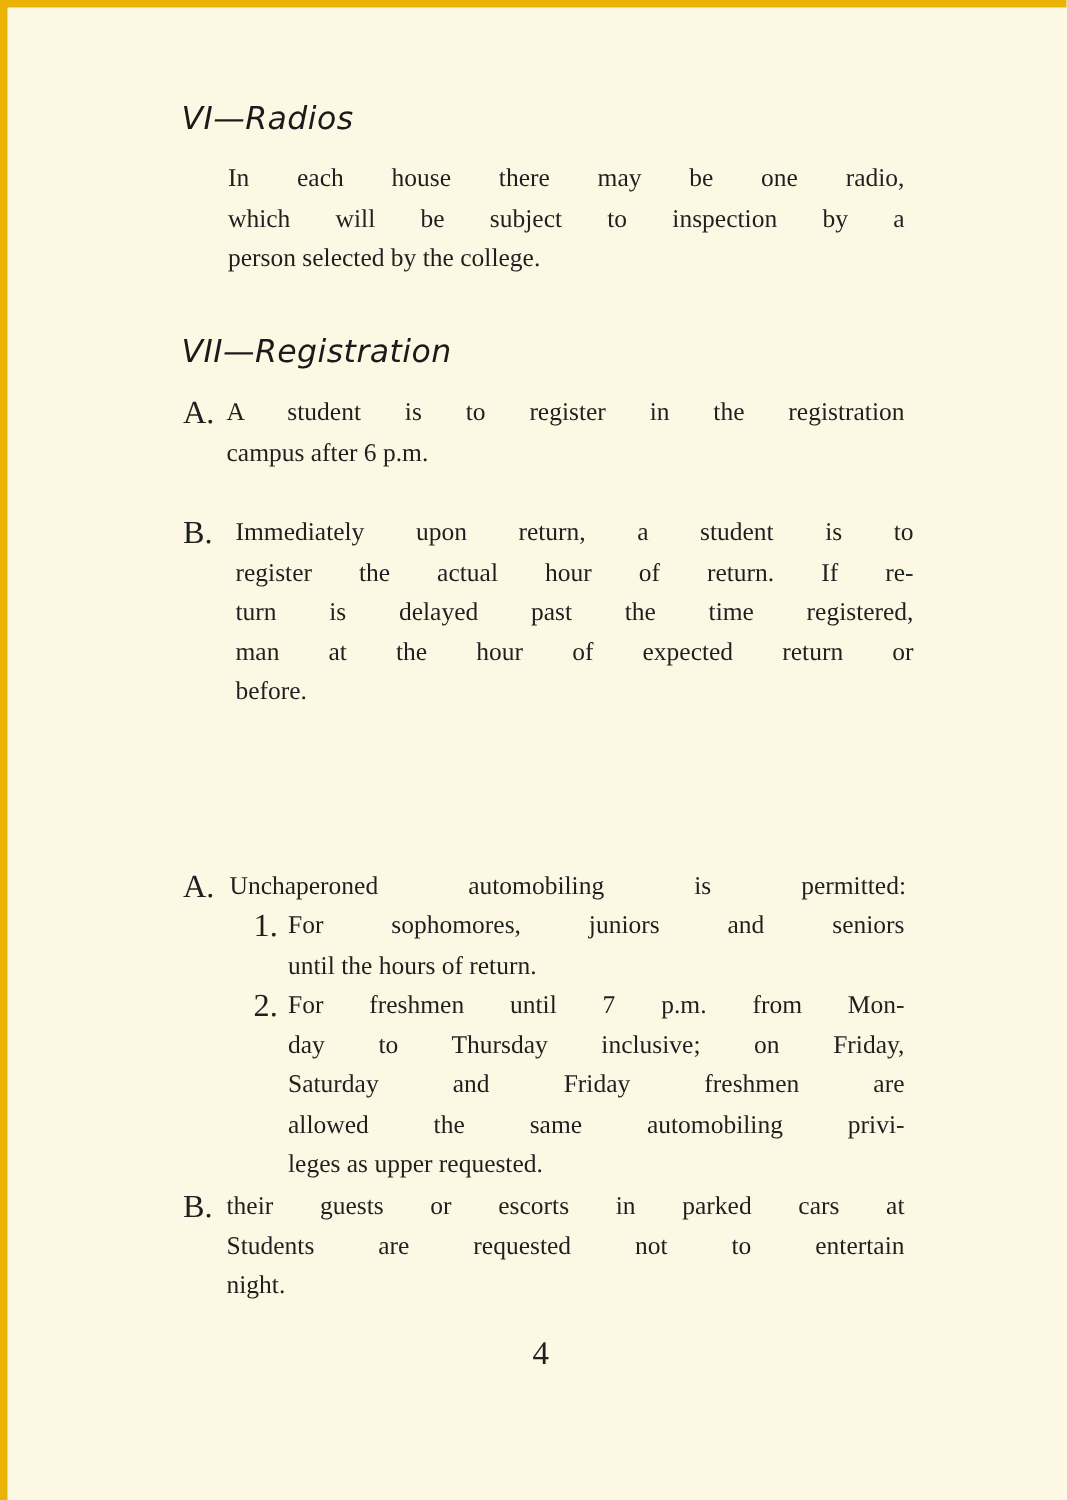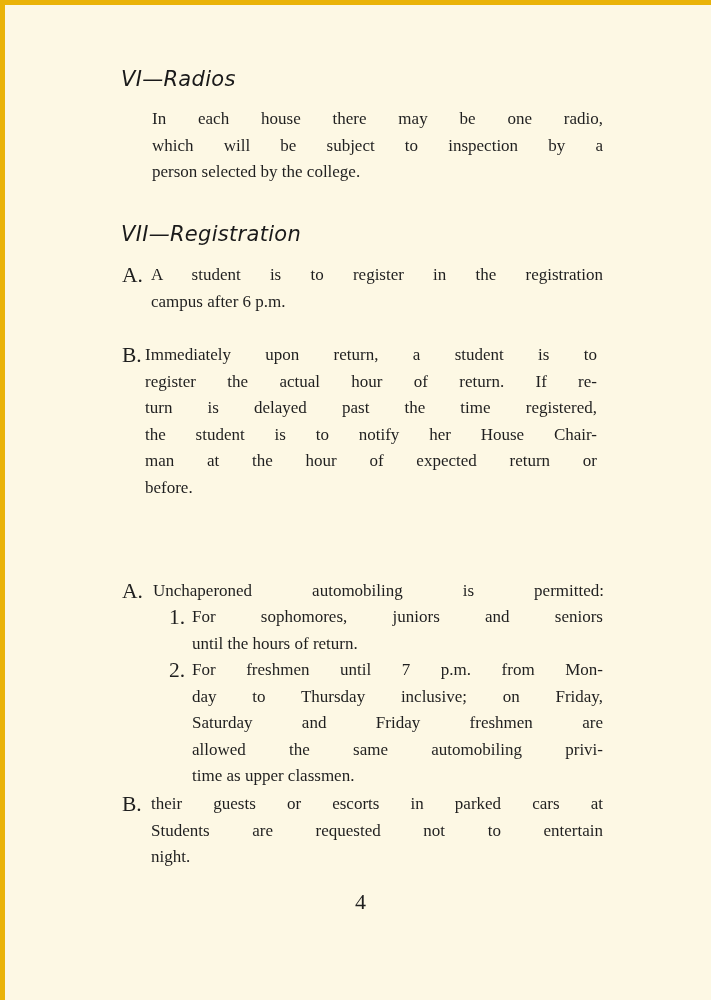--- a/index.html
+++ b/index.html
@@ -69,25 +69,24 @@
 
   <div class="heading" style="left:116px; top:217px;">VII—Registration</div>
 
   <div class="marker" style="left:117px; top:257px;">A.</div>
   <div class="body-text" style="left:146px; top:257px; width:452px;">
     <span class="just">A student is to register in the registration</span>
     <span class="line">campus after 6 p.m.</span>
   </div>
 
   <div class="marker" style="left:117px; top:337px;">B.</div>
-  <div class="body-text" style="left:140px; top:337px; width:452px;">
+  <div class="body-text" style="left:152px; top:337px; width:452px;">
     <span class="just">Immediately upon return, a student is to</span>
     <span class="just">register the actual hour of return. If re-</span>
     <span class="just">turn is delayed past the time registered,</span>
-    <span class="just">the student is to notify her House Chair-</span>
     <span class="just">man at the hour of expected return or</span>
     <span class="line">before.</span>
   </div>
 
 
   <div class="marker" style="left:117px; top:573px;">A.</div>
   <div class="body-text" style="left:148px; top:573px; width:451px;">
     <span class="just">Unchaperoned automobiling is permitted:</span>
   </div>
 
@@ -96,21 +95,21 @@
     <span class="just">For sophomores, juniors and seniors</span>
     <span class="line">until the hours of return.</span>
   </div>
 
   <div class="marker" style="left:164px; top:652px;">2.</div>
   <div class="body-text" style="left:187px; top:652px; width:411px;">
     <span class="just">For freshmen until 7 p.m. from Mon-</span>
     <span class="just">day to Thursday inclusive; on Friday,</span>
     <span class="just">Saturday and Friday freshmen are</span>
     <span class="just">allowed the same automobiling privi-</span>
-    <span class="line">time as upper classmen.</span>
+    <span class="line">leges as upper requested.</span>
   </div>
 
   <div class="marker" style="left:117px; top:786px;">B.</div>
   <div class="body-text" style="left:146px; top:786px; width:452px;">
     <span class="just">their guests or escorts in parked cars at</span>
     <span class="just">Students are requested not to entertain</span>
     <span class="line">night.</span>
   </div>
 
   <div class="page-number">4</div>

